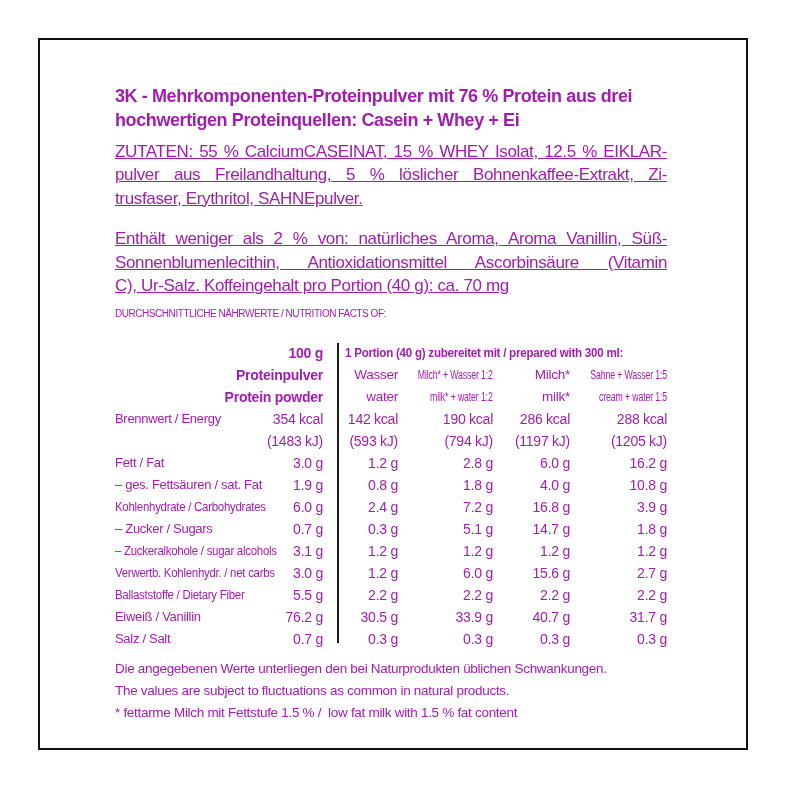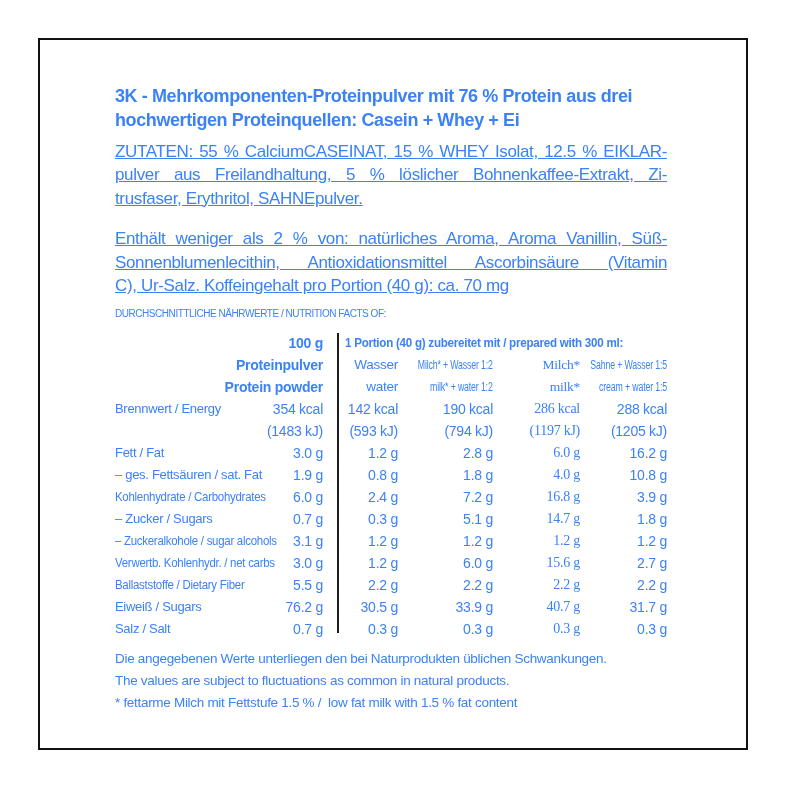--- a/index.html
+++ b/index.html
@@ -1,40 +1,40 @@
 <!DOCTYPE html>
 <html><head>
 <meta charset="utf-8">
 <style>
   html,body{margin:0;padding:0;background:#fff;}
   .canvas{
     position:relative;width:788px;height:788px;background:#ffffff;overflow:hidden;
-    font-family:"Liberation Sans",sans-serif;color:#3b82f6;
+    font-family:"Liberation Sans",sans-serif;color:#a21caf;
   }
   .frame{position:absolute;left:38px;top:38px;width:710px;height:712px;border:2px solid #111;box-sizing:border-box;}
   .content{position:absolute;left:115px;top:84px;width:552px;}
 
   
   .tline{font-size:18px;line-height:24px;font-weight:700;letter-spacing:-0.4px;white-space:nowrap;}
 
   
   .para{margin-top:8px;}
   .para2{margin-top:17px;}
   .pline{font-size:17px;line-height:23.4px;letter-spacing:-0.35px;text-decoration:underline;}
   .pline.just{text-align:justify;text-align-last:justify;}
 
   
   .nheading{margin-top:8px;font-size:10px;line-height:18px;letter-spacing:-0.45px;white-space:nowrap;}
 
   
-  .ntable{position:relative;margin-top:9px;height:308px;}
+  .ntable{position:relative;margin-top:19px;height:308px;}
   .divider{position:absolute;left:222px;top:1px;width:2px;height:300px;background:#1d1d1b;}
   .hrow,.trow{position:relative;height:22px;}
   .v{position:absolute;top:0;line-height:22px;white-space:nowrap;font-size:14px;letter-spacing:-0.25px;}
-  .c0{right:344px;} .c1{right:269px;} .c2{right:174px;} .c3{right:87px;font-family:Liberation Serif, serif;} .c4{right:0;}
+  .c0{right:344px;} .c1{right:269px;} .c2{right:174px;} .c3{right:97px;} .c4{right:0;}
   .bold{font-weight:700;}
   .subh{font-size:13.5px;}
   .cx{display:inline-block;transform:scaleX(0.73);transform-origin:100% 50%;font-size:12px;letter-spacing:-0.2px;}
   .portion{position:absolute;left:230px;top:0;line-height:22px;white-space:nowrap;
            font-weight:700;font-size:13.5px;letter-spacing:-0.3px;
            transform:scaleX(0.86);transform-origin:0 50%;}
   .lbl{position:absolute;left:0;top:0;line-height:22px;white-space:nowrap;
        font-size:13px;letter-spacing:-0.3px;transform-origin:0 50%;}
   .lbl.cond{transform:scaleX(0.88);}
 
@@ -167,21 +167,21 @@
       <div class="trow">
         <span class="lbl cond">Ballaststoffe / Dietary Fiber</span>
         <span class="v c0">5.5 g</span>
         <span class="v c1">2.2 g</span>
         <span class="v c2">2.2 g</span>
         <span class="v c3">2.2 g</span>
         <span class="v c4">2.2 g</span>
       </div>
 
       <div class="trow">
-        <span class="lbl">Eiweiß / Sugars</span>
+        <span class="lbl">Eiweiß / Vanillin</span>
         <span class="v c0">76.2 g</span>
         <span class="v c1">30.5 g</span>
         <span class="v c2">33.9 g</span>
         <span class="v c3">40.7 g</span>
         <span class="v c4">31.7 g</span>
       </div>
 
       <div class="trow">
         <span class="lbl">Salz / Salt</span>
         <span class="v c0">0.7 g</span>

